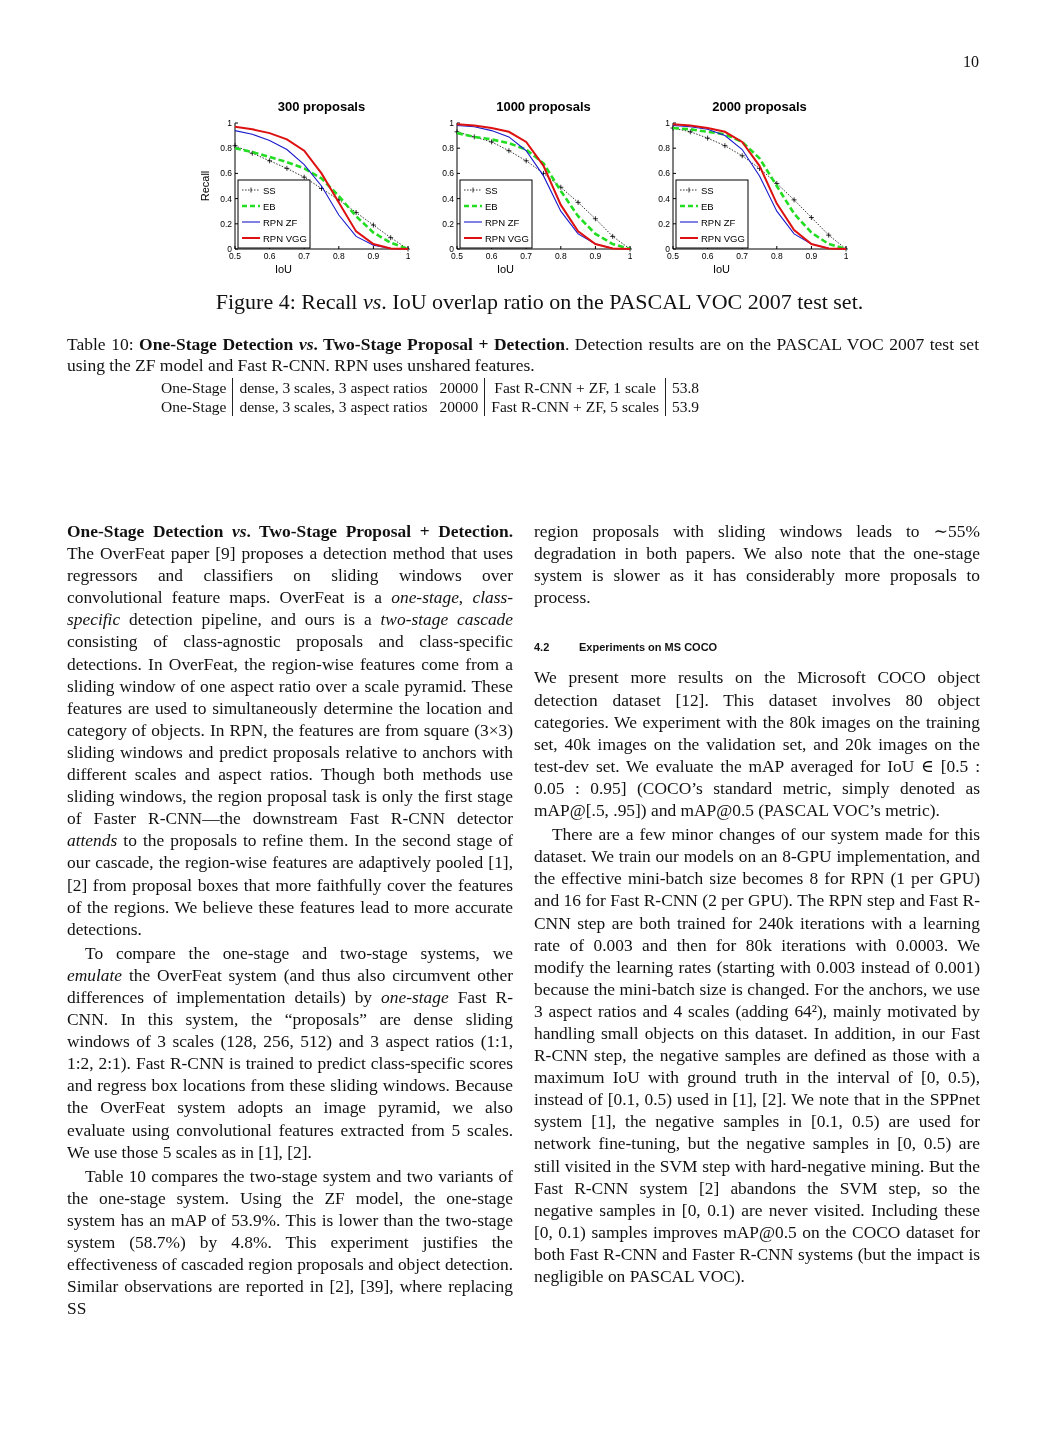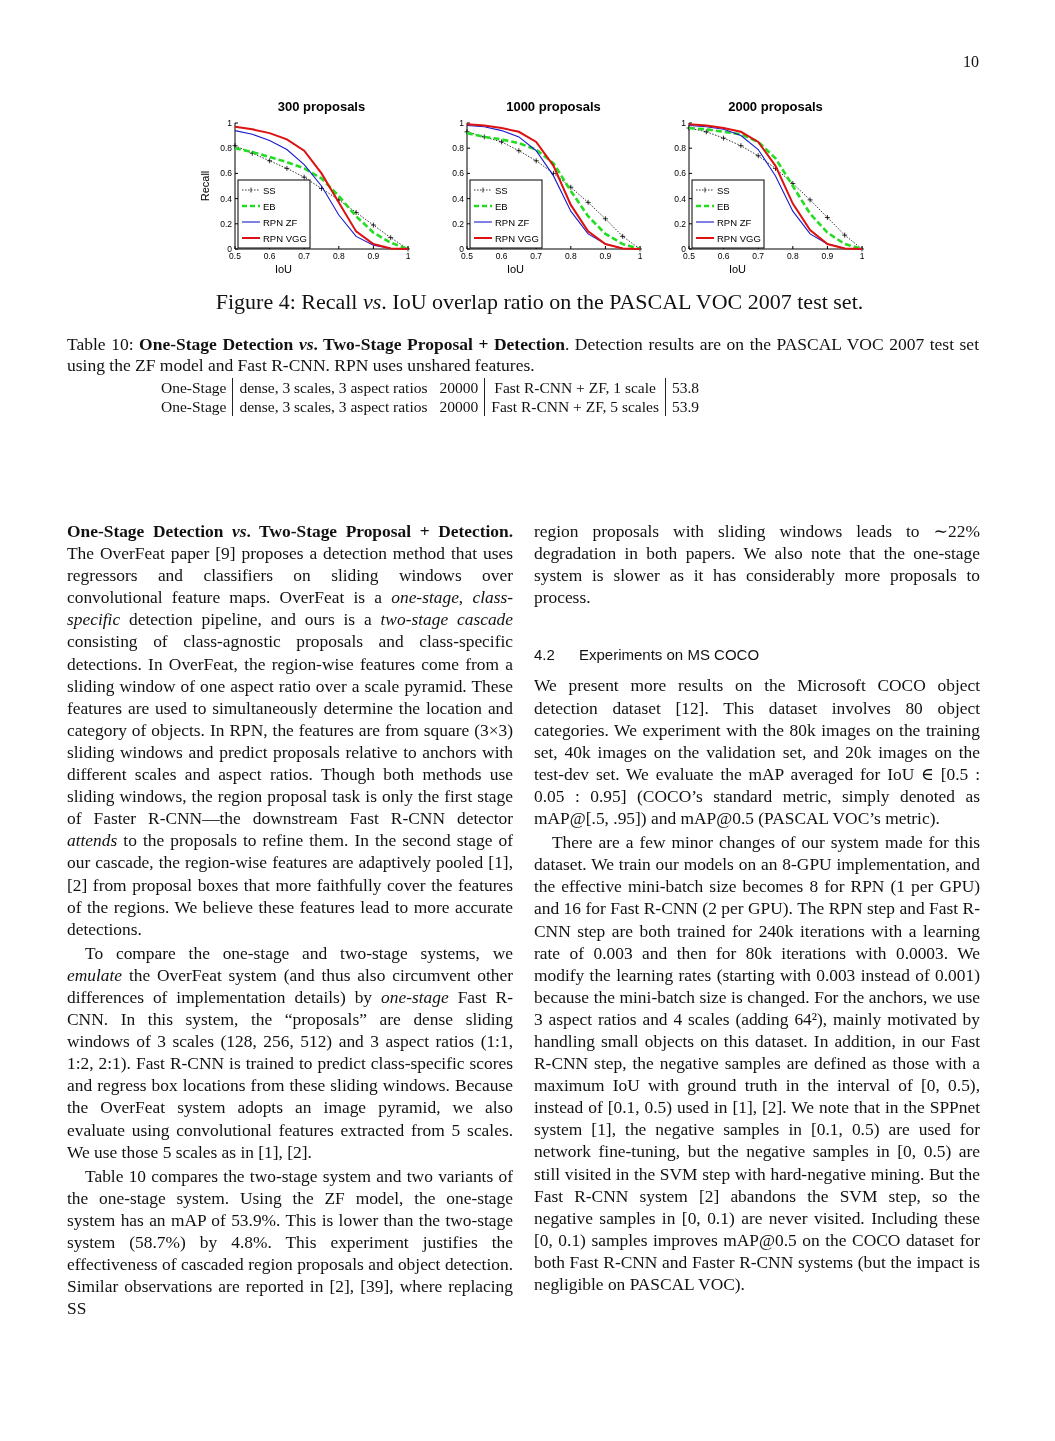--- a/index.html
+++ b/index.html
@@ -16,21 +16,21 @@
   table.res td, table.res th { font-weight:normal; padding:0 6px; height:19px; text-align:center; white-space:nowrap; }
   table.res th { height:21px; }
   table.res .vr { border-right:1px solid #222; }
   table.res tr.hdr th { border-bottom:3px double #222; }
   table.res tr.first td { border-bottom:1px solid #222; padding-top:3px; }
   .col { position:absolute; top:520px; width:446px; font-size:17.4px; line-height:22.1px; text-align:justify; hyphens:manual; }
   .col.left { left:67px; }
   .col.right { left:534px; }
   .col p { margin:0 0 2px 0; }
   .col p.ind { text-indent:18px; }
-  .col h3 { font-family:"Liberation Sans","DejaVu Sans",sans-serif; font-size:15px; font-weight:normal; margin:36px 0 8px 0; }
+  .col h3 { font-family:"Liberation Sans","DejaVu Sans",sans-serif; font-size:11px; font-weight:bold; margin:28px 0 8px 0; }
   .col h3 .num { display:inline-block; width:45px; }
   i, em { font-style:italic; }
 </style>
 </head>
 <body>
 
 <div class="pagenum">10</div>
 
 <div class="figure">
   <div class="plot" style="left:0px;">
@@ -95,21 +95,21 @@
         <line x1="56" y1="92.5" x2="56" y2="97.5" stroke="#000" stroke-width="0.8"></line>
         <text x="68" y="98.5" font-size="9.5" font-family="Liberation Sans, DejaVu Sans, sans-serif">SS</text>
         <line x1="47" y1="111" x2="65" y2="111" stroke="#22dd22" stroke-width="2.6" stroke-dasharray="5,3"></line>
         <text x="68" y="114.5" font-size="9.5" font-family="Liberation Sans, DejaVu Sans, sans-serif">EB</text>
         <line x1="47" y1="127" x2="65" y2="127" stroke="#1a1acc" stroke-width="1.1"></line>
         <text x="68" y="130.5" font-size="9.5" font-family="Liberation Sans, DejaVu Sans, sans-serif">RPN ZF</text>
         <line x1="47" y1="143" x2="65" y2="143" stroke="#dd1111" stroke-width="2"></line>
         <text x="68" y="146.5" font-size="9.5" font-family="Liberation Sans, DejaVu Sans, sans-serif">RPN VGG</text>
       </svg>
     </div>
-  <div class="plot" style="left:232px;">
+  <div class="plot" style="left:222px;">
       <svg width="215" height="185" viewBox="0 0 215 185">
         <text x="126.5" y="16" text-anchor="middle" font-size="13" font-weight="bold" font-family="Liberation Sans, DejaVu Sans, sans-serif">1000 proposals</text>
         <line x1="40" y1="28" x2="40" y2="154" stroke="#000" stroke-width="1"></line>
         <line x1="40" y1="154" x2="213" y2="154" stroke="#000" stroke-width="1"></line>
         <line x1="40" y1="154" x2="43" y2="154" stroke="#000"></line>
         <text x="37" y="157" text-anchor="end" font-size="8.5" font-family="Liberation Sans, DejaVu Sans, sans-serif">0</text>
         <line x1="40" y1="128.8" x2="43" y2="128.8" stroke="#000"></line>
         <text x="37" y="131.8" text-anchor="end" font-size="8.5" font-family="Liberation Sans, DejaVu Sans, sans-serif">0.2</text>
         <line x1="40" y1="103.6" x2="43" y2="103.6" stroke="#000"></line>
         <text x="37" y="106.6" text-anchor="end" font-size="8.5" font-family="Liberation Sans, DejaVu Sans, sans-serif">0.4</text>
@@ -163,21 +163,21 @@
         <line x1="56" y1="92.5" x2="56" y2="97.5" stroke="#000" stroke-width="0.8"></line>
         <text x="68" y="98.5" font-size="9.5" font-family="Liberation Sans, DejaVu Sans, sans-serif">SS</text>
         <line x1="47" y1="111" x2="65" y2="111" stroke="#22dd22" stroke-width="2.6" stroke-dasharray="5,3"></line>
         <text x="68" y="114.5" font-size="9.5" font-family="Liberation Sans, DejaVu Sans, sans-serif">EB</text>
         <line x1="47" y1="127" x2="65" y2="127" stroke="#1a1acc" stroke-width="1.1"></line>
         <text x="68" y="130.5" font-size="9.5" font-family="Liberation Sans, DejaVu Sans, sans-serif">RPN ZF</text>
         <line x1="47" y1="143" x2="65" y2="143" stroke="#dd1111" stroke-width="2"></line>
         <text x="68" y="146.5" font-size="9.5" font-family="Liberation Sans, DejaVu Sans, sans-serif">RPN VGG</text>
       </svg>
     </div>
-  <div class="plot" style="left:454px;">
+  <div class="plot" style="left:438px;">
       <svg width="215" height="185" viewBox="0 0 215 185">
         <text x="126.5" y="16" text-anchor="middle" font-size="13" font-weight="bold" font-family="Liberation Sans, DejaVu Sans, sans-serif">2000 proposals</text>
         <line x1="40" y1="28" x2="40" y2="154" stroke="#000" stroke-width="1"></line>
         <line x1="40" y1="154" x2="213" y2="154" stroke="#000" stroke-width="1"></line>
         <line x1="40" y1="154" x2="43" y2="154" stroke="#000"></line>
         <text x="37" y="157" text-anchor="end" font-size="8.5" font-family="Liberation Sans, DejaVu Sans, sans-serif">0</text>
         <line x1="40" y1="128.8" x2="43" y2="128.8" stroke="#000"></line>
         <text x="37" y="131.8" text-anchor="end" font-size="8.5" font-family="Liberation Sans, DejaVu Sans, sans-serif">0.2</text>
         <line x1="40" y1="103.6" x2="43" y2="103.6" stroke="#000"></line>
         <text x="37" y="106.6" text-anchor="end" font-size="8.5" font-family="Liberation Sans, DejaVu Sans, sans-serif">0.4</text>
@@ -263,17 +263,17 @@
 </tbody>
   </table>
 
 <div class="col left">
   <p><b><span>One-Stage Detection </span><i>vs</i><span>. Two-Stage Proposal + Detection.</span></b><span> The OverFeat paper [9] proposes a detection method that uses regressors and classifiers on sliding windows over convolutional feature maps. OverFeat is a </span><i>one-stage</i><span>, </span><i>class-specific</i><span> detection pipeline, and ours is a </span><i>two-stage cascade</i><span> consisting of class-agnostic proposals and class-specific detections. In OverFeat, the region-wise features come from a sliding window of one aspect ratio over a scale pyramid. These features are used to simultaneously determine the location and category of objects. In RPN, the features are from square (3×3) sliding windows and predict proposals relative to anchors with different scales and aspect ratios. Though both methods use sliding windows, the region proposal task is only the first stage of Faster R-CNN—the downstream Fast R-CNN detector </span><i>attends</i><span> to the proposals to refine them. In the second stage of our cascade, the region-wise features are adaptively pooled [1], [2] from proposal boxes that more faithfully cover the features of the regions. We believe these features lead to more accurate detections.</span></p>
   <p class="ind"><span>To compare the one-stage and two-stage systems, we </span><i>emulate</i><span> the OverFeat system (and thus also circumvent other differences of implementation details) by </span><i>one-stage</i><span> Fast R-CNN. In this system, the “proposals” are dense sliding windows of 3 scales (128, 256, 512) and 3 aspect ratios (1:1, 1:2, 2:1). Fast R-CNN is trained to predict class-specific scores and regress box locations from these sliding windows. Because the OverFeat system adopts an image pyramid, we also evaluate using convolutional features extracted from 5 scales. We use those 5 scales as in [1], [2].</span></p>
   <p class="ind">Table 10 compares the two-stage system and two variants of the one-stage system. Using the ZF model, the one-stage system has an mAP of 53.9%. This is lower than the two-stage system (58.7%) by 4.8%. This experiment justifies the effectiveness of cascaded region proposals and object detection. Similar observations are reported in [2], [39], where replacing SS</p>
 </div>
 
 <div class="col right">
-  <p>region proposals with sliding windows leads to ∼22% degradation in both papers. We also note that the one-stage system is slower as it has considerably more proposals to process.</p>
+  <p>region proposals with sliding windows leads to ∼55% degradation in both papers. We also note that the one-stage system is slower as it has considerably more proposals to process.</p>
   <h3><span class="num">4.2</span><span>Experiments on MS COCO</span></h3>
   <p>We present more results on the Microsoft COCO object detection dataset [12]. This dataset involves 80 object categories. We experiment with the 80k images on the training set, 40k images on the validation set, and 20k images on the test-dev set. We evaluate the mAP averaged for IoU ∈ [0.5 : 0.05 : 0.95] (COCO’s standard metric, simply denoted as mAP@[.5, .95]) and mAP@0.5 (PASCAL VOC’s metric).</p>
   <p class="ind">There are a few minor changes of our system made for this dataset. We train our models on an 8-GPU implementation, and the effective mini-batch size becomes 8 for RPN (1 per GPU) and 16 for Fast R-CNN (2 per GPU). The RPN step and Fast R-CNN step are both trained for 240k iterations with a learning rate of 0.003 and then for 80k iterations with 0.0003. We modify the learning rates (starting with 0.003 instead of 0.001) because the mini-batch size is changed. For the anchors, we use 3 aspect ratios and 4 scales (adding 64²), mainly motivated by handling small objects on this dataset. In addition, in our Fast R-CNN step, the negative samples are defined as those with a maximum IoU with ground truth in the interval of [0, 0.5), instead of [0.1, 0.5) used in [1], [2]. We note that in the SPPnet system [1], the negative samples in [0.1, 0.5) are used for network fine-tuning, but the negative samples in [0, 0.5) are still visited in the SVM step with hard-negative mining. But the Fast R-CNN system [2] abandons the SVM step, so the negative samples in [0, 0.1) are never visited. Including these [0, 0.1) samples improves mAP@0.5 on the COCO dataset for both Fast R-CNN and Faster R-CNN systems (but the impact is negligible on PASCAL VOC).</p>
 </div>
 
 </body></html>

